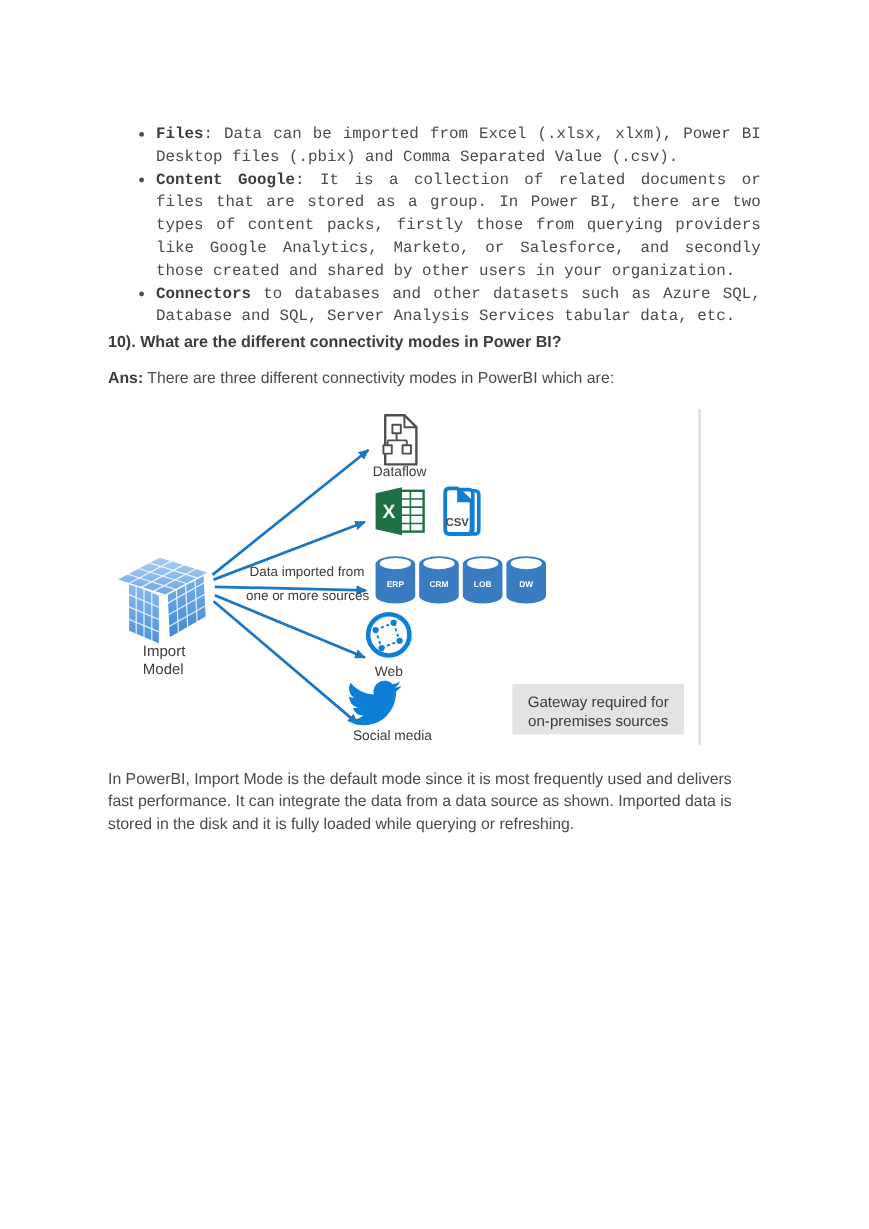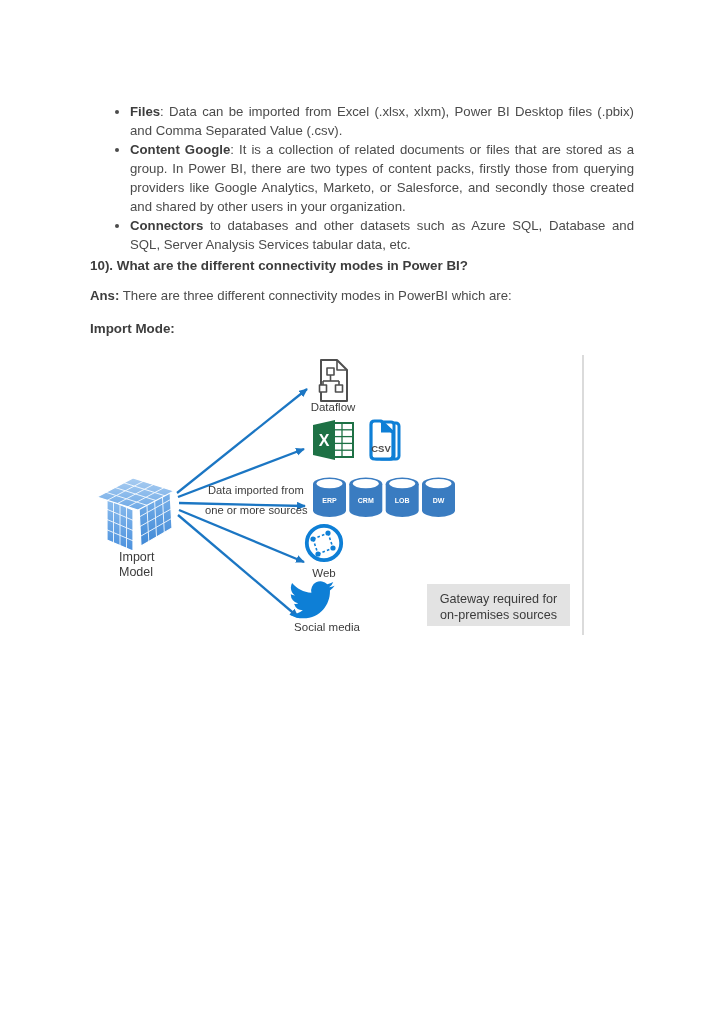--- a/index.html
+++ b/index.html
@@ -16,21 +16,21 @@
   }
   .heading {
     font-size:13.4px; font-weight:bold; color:#3d3d3d;
     margin:0; line-height:19px;
   }
   .heading.q10 { margin-top:2px; }
   p { margin:0; }
   .ans-para { margin-top:16px; text-align:justify; }
   .ans-para.second { margin-top:11px; text-align:left; }
   strong { color:#3d3d3d; }
-  ul.bullets { margin:14px 0 0 0; padding:0 0 0 40px; list-style:disc outside; }
+  ul.bullets { margin:14px 0 0 0; padding:0 0 0 40px; list-style:disc outside;font-family:Liberation Mono, monospace; }
   ul.bullets li { text-align:justify; }
   .section-label { font-size:13.4px; font-weight:bold; color:#3d3d3d; margin:14px 0 0 0; line-height:19px; }
   svg.diagram { display:block; margin:9px 0 0 -5px; }
   .closing { margin-top:10px; text-align:left; }
   .dg-label { font-family:"Liberation Sans", sans-serif; fill:#3b3b3b; }
 </style>
 </head>
 <body>
 
 <div class="page">
@@ -40,21 +40,20 @@
   <ul class="bullets">
     <li><strong>Files</strong><span>: Data can be imported from Excel (.xlsx, xlxm), Power BI Desktop files (.pbix) and Comma Separated Value (.csv).</span></li>
     <li><strong>Content Google</strong><span>: It is a collection of related documents or files that are stored as a group. In Power BI, there are two types of content packs, firstly those from querying providers like Google Analytics, Marketo, or Salesforce, and secondly those created and shared by other users in your organization.</span></li>
     <li><strong>Connectors</strong><span> to databases and other datasets such as Azure SQL, Database and SQL, Server Analysis Services tabular data, etc.</span></li>
   </ul>
 
   <h2 class="heading q10">10). What are the different connectivity modes in Power BI?</h2>
 
   <p class="ans-para second"><strong>Ans:</strong> <span>There are three different connectivity modes in PowerBI which are:</span></p>
 
-  <p class="section-label">Import Mode:</p>
 
   <svg class="diagram" width="560" height="296" viewBox="0 0 560 296">
     <defs>
       <linearGradient id="lgLid" x1="0" y1="0" x2="0" y2="1">
         <stop offset="0" stop-color="#aacdf1"></stop>
           <stop offset="1" stop-color="#6ea9e6"></stop>
       </linearGradient>
       <linearGradient id="lgFront" x1="0" y1="0" x2="0" y2="1">
         <stop offset="0" stop-color="#8cbdee"></stop>
           <stop offset="1" stop-color="#4a90dd"></stop>
@@ -198,14 +197,15 @@
     </g>
     <text class="dg-label" x="242" y="284" font-size="11.5" text-anchor="middle">Social media</text>
 
     <g>
       <rect x="342" y="237" width="143" height="42" fill="#e3e3e3"></rect>
       <text class="dg-label" x="413.5" y="256" font-size="12.6" text-anchor="middle" fill="#3f3f3f">Gateway required for</text>
       <text class="dg-label" x="413.5" y="272" font-size="12.6" text-anchor="middle" fill="#3f3f3f">on-premises sources</text>
     </g>
   </svg>
 
+  <p class="closing">In PowerBI, Import Mode is the default mode since it is most frequently used and delivers fast performance. It can integrate the data from a data source as shown. Imported data is stored in the disk and it is fully loaded while querying or refreshing.</p>
 
 </div>
 
 </body></html>

